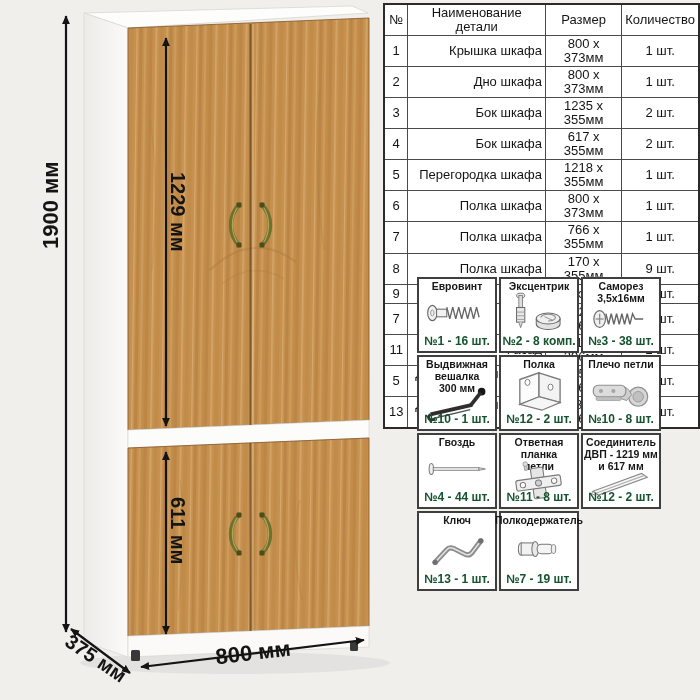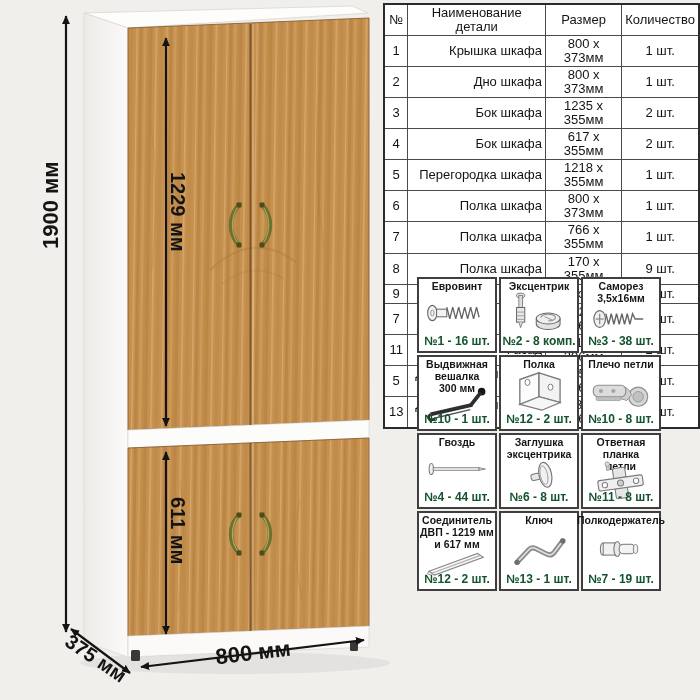--- a/index.html
+++ b/index.html
@@ -359,34 +359,20 @@
       <svg width="68" height="22" viewBox="0 0 70 24">
         <ellipse cx="7" cy="12" rx="2.4" ry="6" fill="#f0f0f0" stroke="#777" stroke-width="1.1"></ellipse>
         <rect x="9" y="10.6" width="50" height="2.8" fill="#f0f0f0" stroke="#777" stroke-width="0.9"></rect>
         <path d="M59,10.6 L66,12 L59,13.4 Z" fill="#f0f0f0" stroke="#777" stroke-width="0.9"></path>
       </svg>
     </div>
     <div class="hw-count">№4 - 44 шт.</div>
   </div>
 
 
-  <div class="hw-cell">
-    <div class="hw-title">Заглушка
-эксцентрика</div>
-    <div class="hw-icon">
-      <svg width="54" height="40" viewBox="0 0 60 44">
-        <g transform="rotate(-12 36 22)">
-          <rect x="21" y="18.5" width="10" height="7" rx="2.5" fill="#e8e8e8" stroke="#777" stroke-width="1.1"></rect>
-          <ellipse cx="37" cy="22" rx="7" ry="14" fill="#f1f1f1" stroke="#777" stroke-width="1.3"></ellipse>
-          <ellipse cx="35.5" cy="22" rx="4" ry="10.5" fill="none" stroke="#9c9c9c" stroke-width="1"></ellipse>
-        </g>
-      </svg>
-    </div>
-    <div class="hw-count">№6 - 8 шт.</div>
-  </div>
 
   <div class="hw-cell">
     <div class="hw-title">Ответная планка
 петли</div>
     <div class="hw-icon">
       <svg width="64" height="42" viewBox="0 0 66 44">
         <g transform="rotate(-8 33 24)">
           <rect x="26" y="8" width="13" height="11" rx="2" fill="#e6e6e6" stroke="#7a7a7a" stroke-width="1.1"></rect>
           <rect x="26" y="29" width="13" height="11" rx="2" fill="#e6e6e6" stroke="#7a7a7a" stroke-width="1.1"></rect>
           <rect x="9" y="18.5" width="47" height="11" rx="2" fill="#efefef" stroke="#7a7a7a" stroke-width="1.2"></rect>

